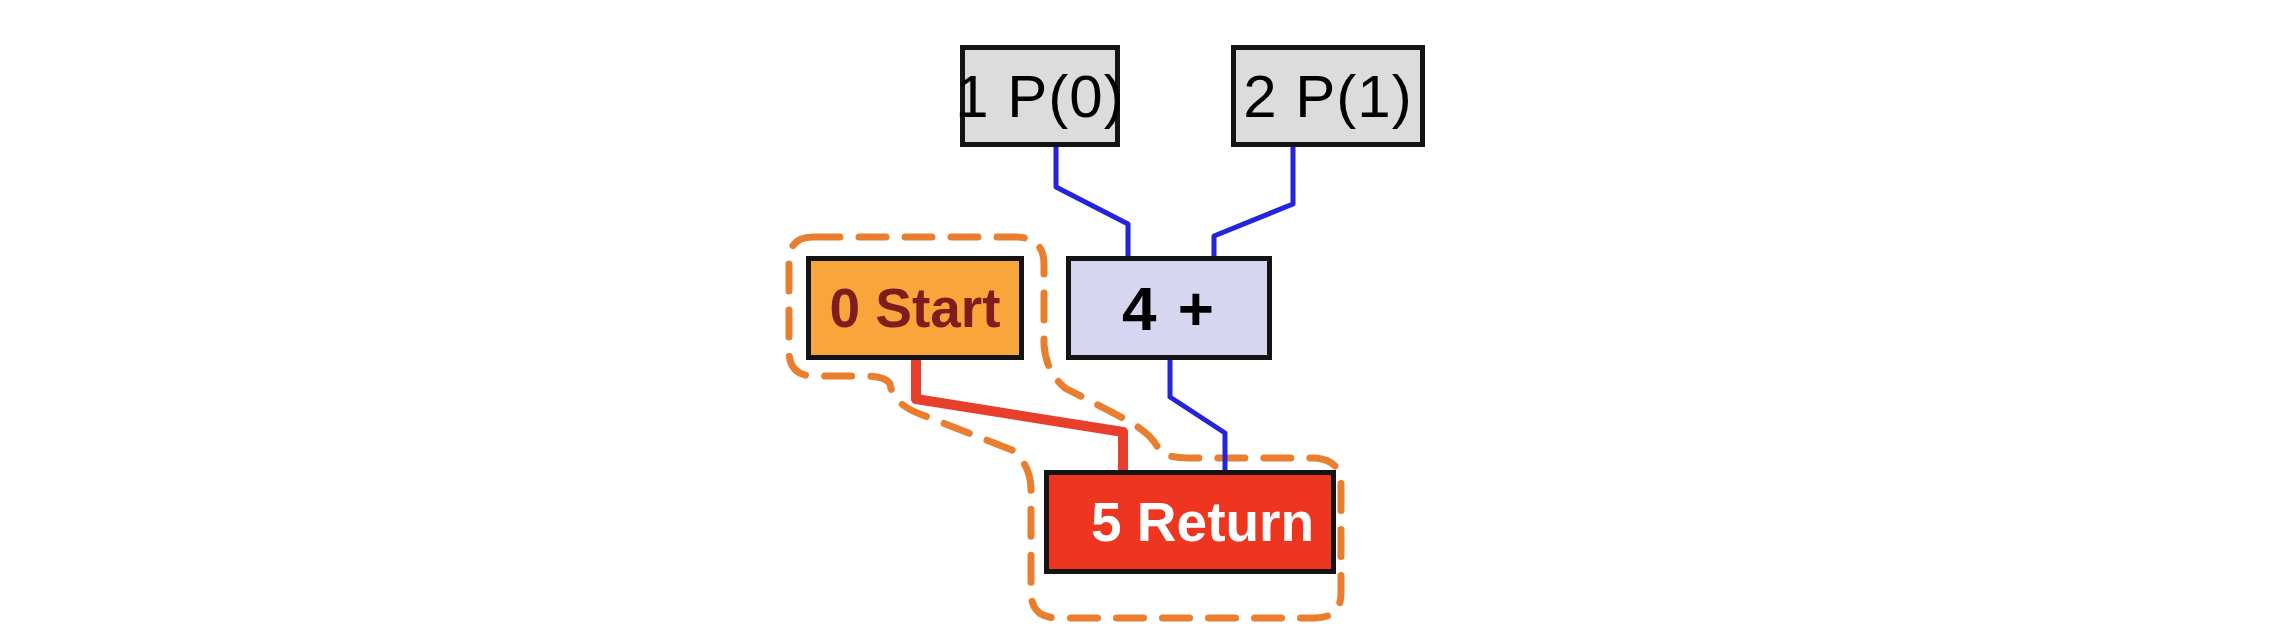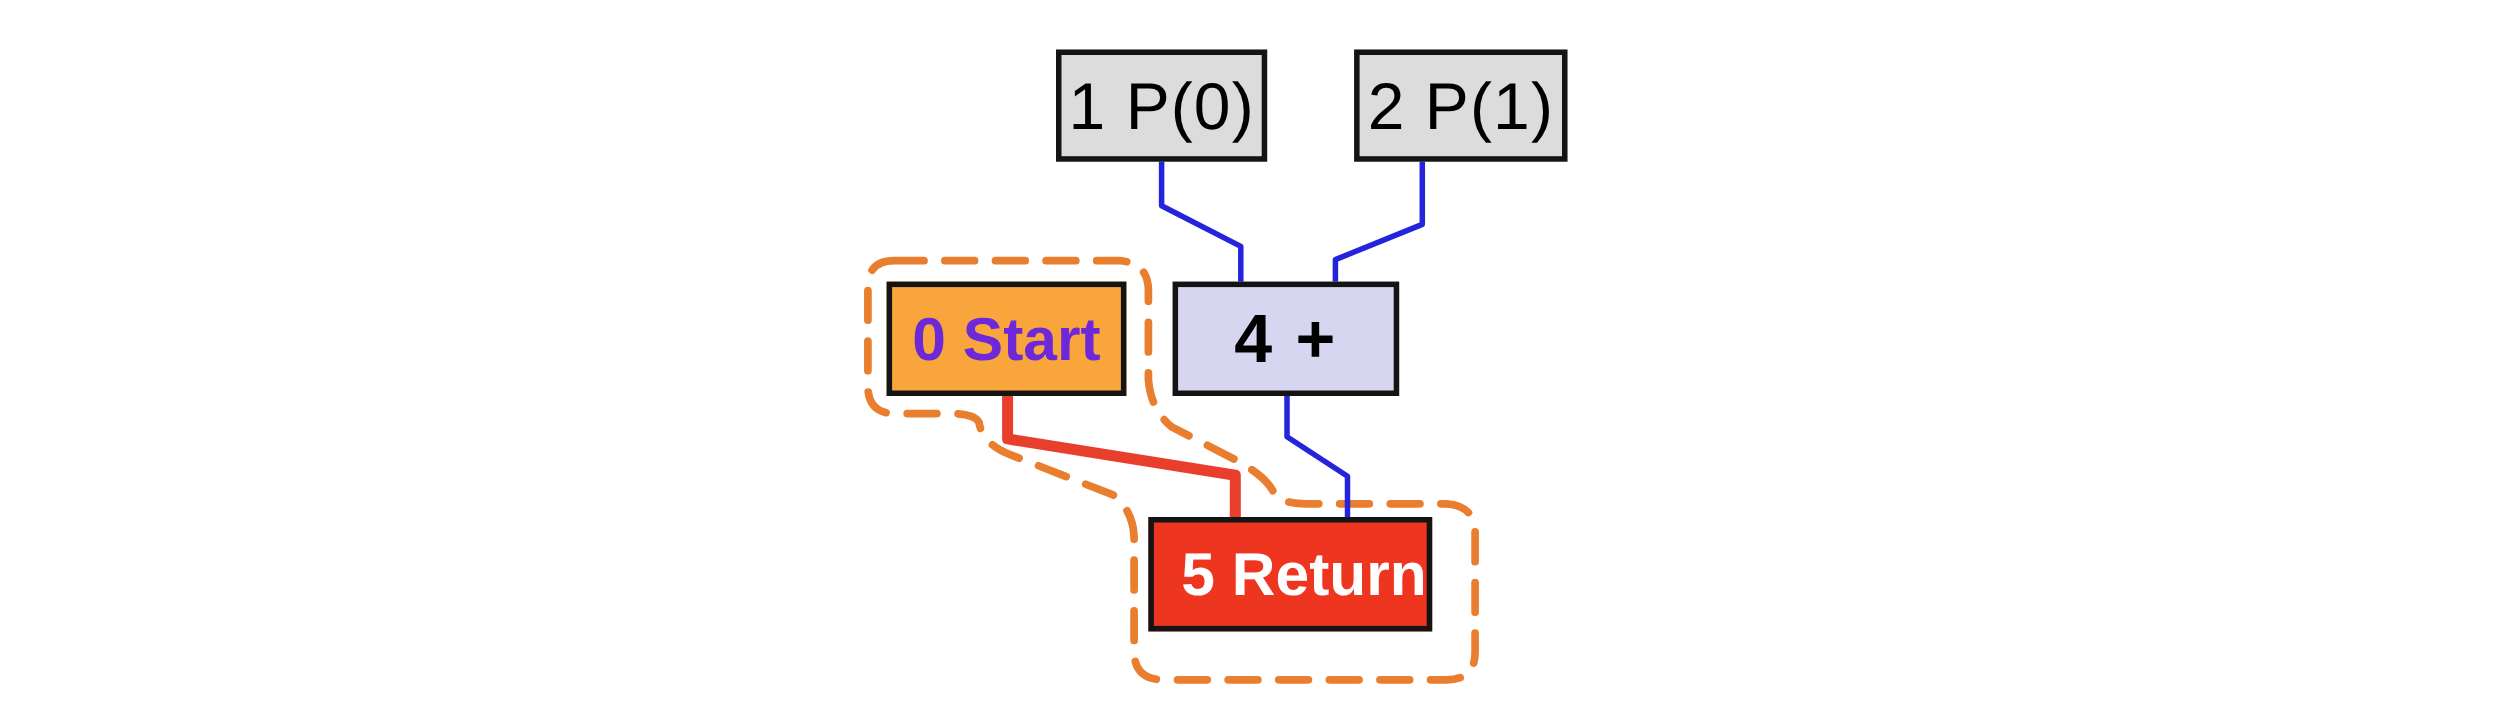--- a/index.html
+++ b/index.html
@@ -20,26 +20,26 @@
   .node {
     position: absolute;
     box-sizing: border-box;
     border: 5px solid #141414;
     display: flex;
     align-items: center;
     justify-content: center;
     color: #000000;
     white-space: nowrap;
   }
-  .node-param  { left: 0; top: 45px;  width: 192px; height: 102px; font-size: 60px; font-weight: 400; letter-spacing: 1px; }
+  .node-param  { left: 0; top: 45px;  width: 160px; height: 102px; font-size: 60px; font-weight: 400; letter-spacing: 1px; }
   #node-p0     { left: 960px; }
   #node-p1     { left: 1196px; width: 194px; margin-left: 35px; }
   #node-start  { left: 806px;  top: 256px; width: 218px; height: 104px; font-size: 55px; font-weight: 700; }
   #node-plus   { left: 1066px; top: 256px; width: 206px; height: 104px; font-size: 62px; font-weight: 700; letter-spacing: 2px; }
-  #node-return { left: 1044px; top: 470px; width: 258px; height: 104px; font-size: 55px; font-weight: 700; padding-left: 25px; }
+  #node-return { left: 1044px; top: 470px; width: 292px; height: 104px; font-size: 55px; font-weight: 700; padding-left: 25px; }
 </style>
 </head>
 <body>
 
 <div class="canvas">
 
   <svg class="edges-layer" viewBox="0 0 2284 638" xmlns="http://www.w3.org/2000/svg">
 
     <path d="M 813 237
              L 1018 237
@@ -73,21 +73,21 @@
   </svg>
 
   <div class="node node-param" id="node-p0" style="background-color: rgb(220, 220, 220); color: rgb(0, 0, 0);">
     <span>1 P(0)</span>
   </div>
 
   <div class="node node-param" id="node-p1" style="background-color: rgb(220, 220, 220); color: rgb(0, 0, 0);">
     <span>2 P(1)</span>
   </div>
 
-  <div class="node" id="node-start" style="background-color: rgb(248, 166, 60); color: #6d28d9;">
+  <div class="node" id="node-start" style="background-color: rgb(248, 166, 60); color: #7f1d1d;">
     <span>0 Start</span>
   </div>
 
   <div class="node" id="node-plus" style="background-color: rgb(214, 214, 240); color: rgb(0, 0, 0);">
     <span>4 +</span>
   </div>
 
   <div class="node" id="node-return" style="background-color: rgb(238, 53, 32); color: rgb(255, 255, 255);">
     <span>5 Return</span>
   </div>

